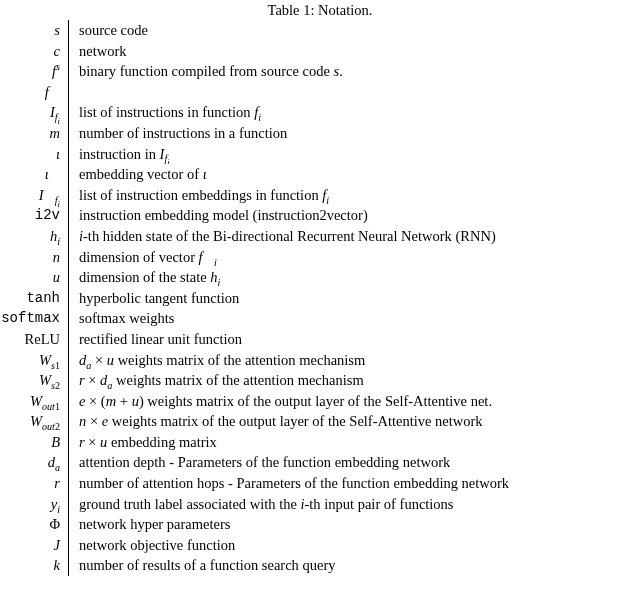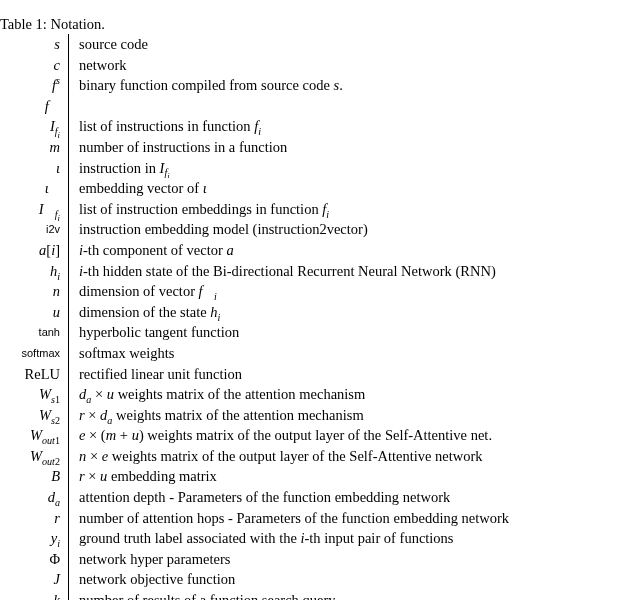--- a/index.html
+++ b/index.html
@@ -9,22 +9,22 @@
   }
   body {
     width: 640px;
     height: 600px;
     overflow: hidden;
     color: #000000;
     font-family: "Liberation Serif", "DejaVu Serif", serif;
     font-size: 14.5px;
   }
   .caption {
-    text-align: left;
-    padding-top: 15px;
+    text-align: center;
+    padding-top: 1px;
     line-height: 18px;
   }
   .tbl {
     margin-top: 1px;
   }
   .row {
     display: flex;
     line-height: 20.6px;
     height: 20.6px;
   }
@@ -35,22 +35,22 @@
     padding-right: 8px;
     border-right: 1px solid #000000;
     white-space: nowrap;
   }
   .desc {
     padding-left: 10px;
     white-space: nowrap;
     overflow: hidden;
   }
   .sans {
-    font-family: Liberation Sans, sans-serif;
-    font-size: 11px;
+    font-family: Liberation Mono, monospace;
+    font-size: 14px;
   }
   sub, sup {
     font-size: 0.7em;
     line-height: 0;
   }
   sub sub {
     font-size: 0.85em;
   }
   i {
     font-style: italic;
@@ -94,24 +94,20 @@
           <div class="sym"><i>ι⃗</i></div>
           <div class="desc">embedding vector of <i>ι</i></div>
         </div>
         <div class="row">
           <div class="sym"><i>I⃗</i><sub><i>f<sub>i</sub></i></sub></div>
           <div class="desc">list of instruction embeddings in function <i>f<sub>i</sub></i></div>
         </div>
         <div class="row">
           <div class="sym sans">i2v</div>
           <div class="desc">instruction embedding model (instruction2vector)</div>
-        </div>
-        <div class="row">
-          <div class="sym"><i>a</i>[<i>i</i>]</div>
-          <div class="desc"><i>i</i>-th component of vector <i>a</i></div>
         </div>
         <div class="row">
           <div class="sym"><i>h<sub>i</sub></i></div>
           <div class="desc"><i>i</i>-th hidden state of the Bi-directional Recurrent Neural Network (RNN)</div>
         </div>
         <div class="row">
           <div class="sym"><i>n</i></div>
           <div class="desc">dimension of vector <i>f⃗</i><sub><i>i</i></sub></div>
         </div>
         <div class="row">

